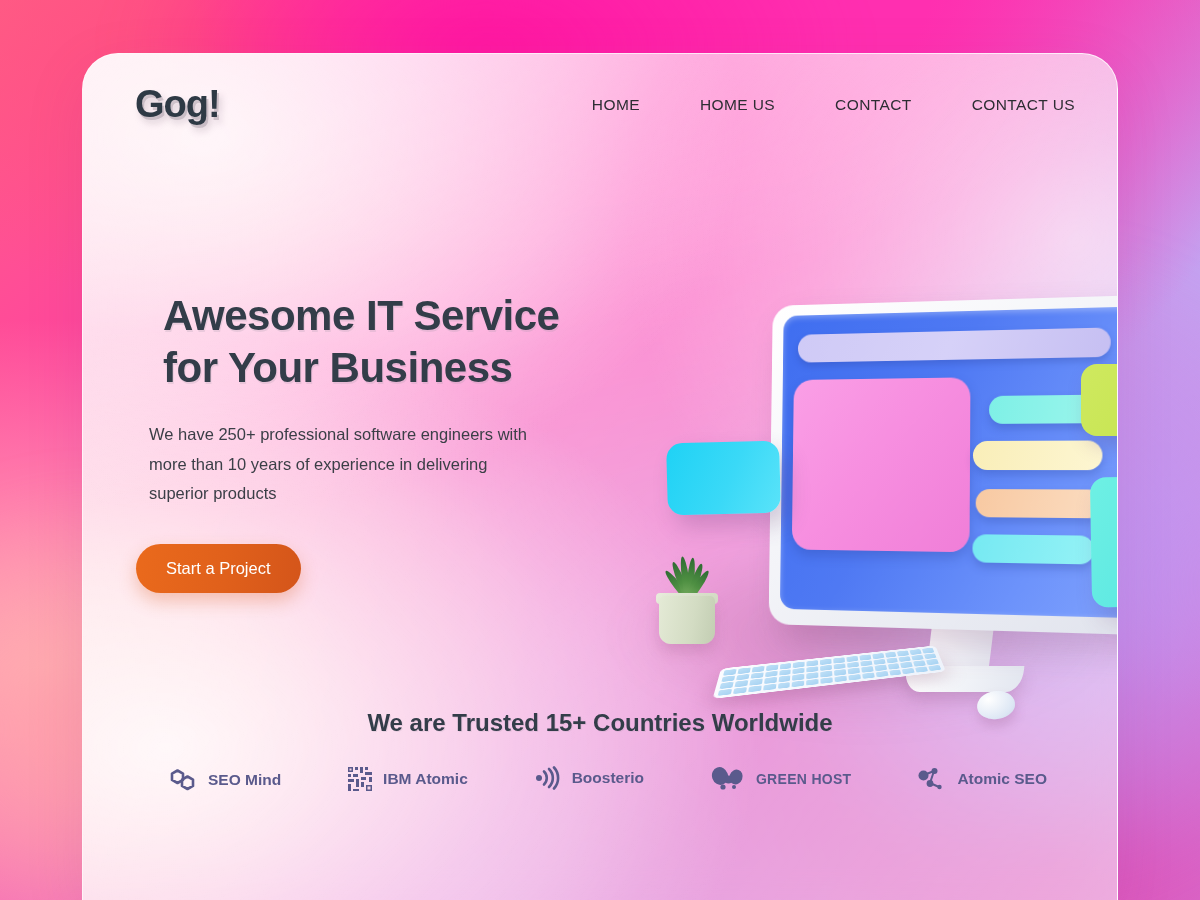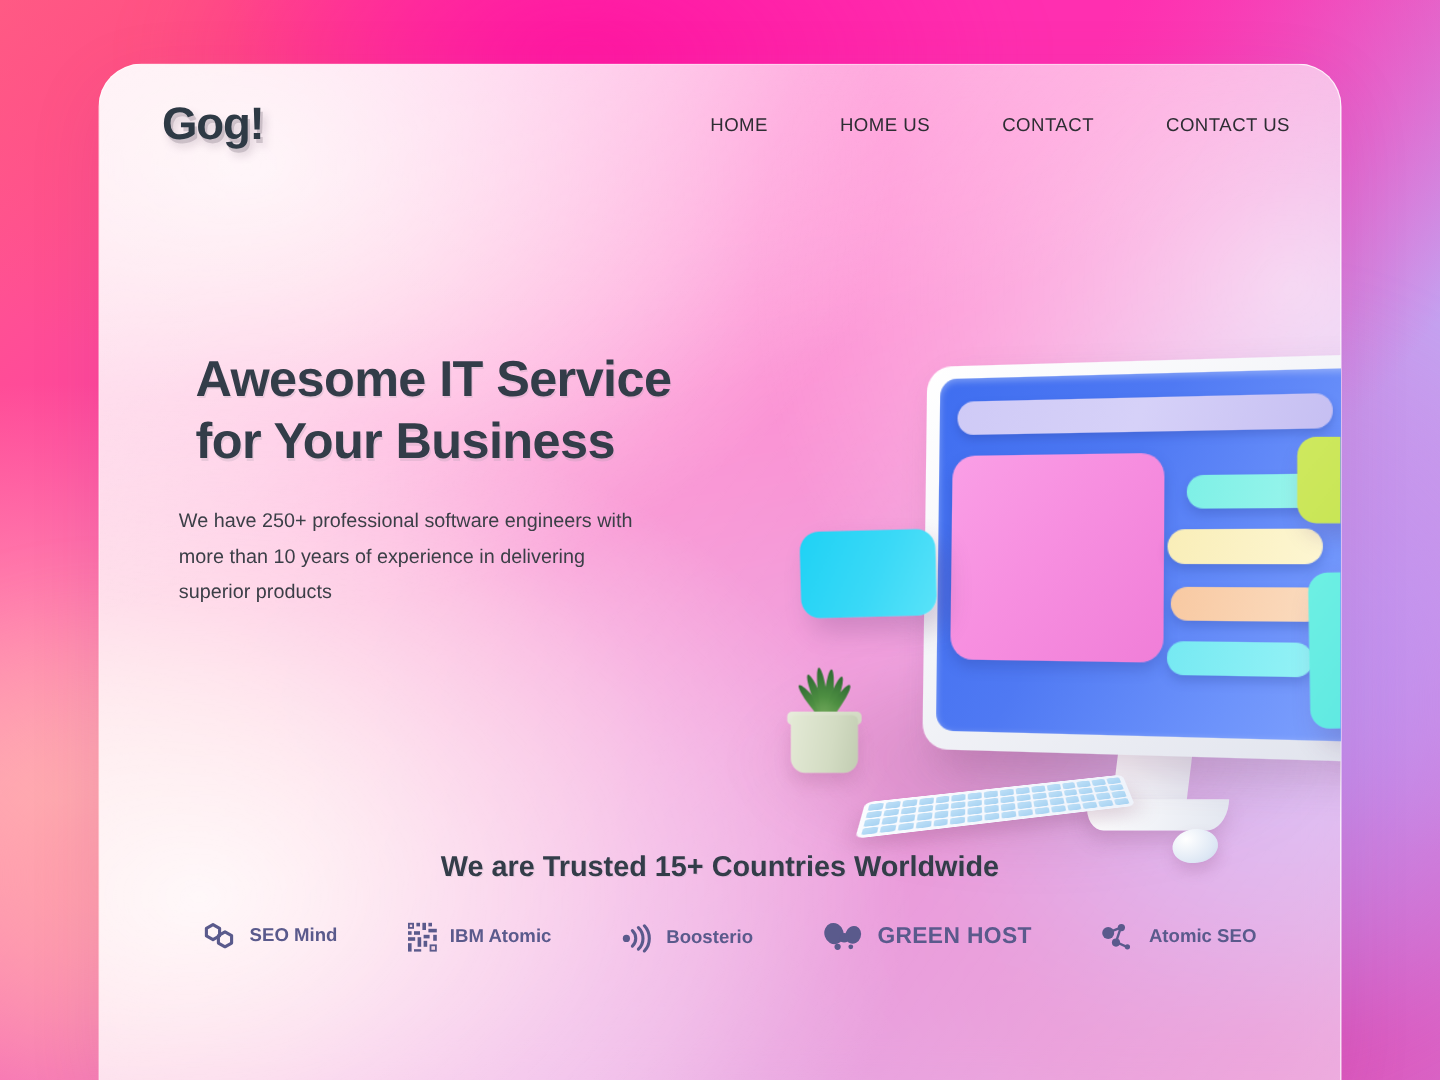--- a/index.html
+++ b/index.html
@@ -216,25 +216,25 @@
   }
 
   
   .trusted-title {
     position: absolute; left: 0; right: 0; top: 655px;
     text-align: center; font-size: 24px; font-weight: 700; color: #333d49;
     text-shadow: 1px 1px 0 rgba(160,150,165,.20);
   }
   .brands {
     position: absolute; left: 85px; right: 70px; top: 712px;
-    display: flex; align-items: flex-end; justify-content: space-between;
+    display: flex; align-items: flex-start; justify-content: space-between;
   }
   .brand { display: flex; align-items: center; gap: 10px; }
   .brand-name { font-size: 15.5px; font-weight: 700; color: #5a5a8c; white-space: nowrap; }
-  .brand-name.caps { font-size: 19px; letter-spacing: .3px; }
+  .brand-name.caps { font-size: 14px; letter-spacing: .3px; }
   .brand svg { display: block; }
 </style>
 </head>
 <body>
 
 <div class="bg">
   <div class="bg-blob-1"></div>
   <div class="bg-blob-2"></div>
   <div class="bg-blob-3"></div>
 </div>
@@ -251,20 +251,21 @@
       <span class="nav-item">CONTACT US</span>
     </nav>
   </div>
 
   <div class="hero">
     <h1>
       <span>Awesome IT Service</span><br>
       <span>for Your Business</span>
     </h1>
     <p>We have 250+ professional software engineers with more than 10 years of experience in delivering superior products</p>
+    <button class="cta">Start a Project</button>
   </div>
 
   <div class="illo">
     <div class="desk-shadow"></div>
 
     <div class="stand-neck"></div>
     <div class="stand-foot"></div>
 
     <div class="monitor-body">
       <div class="monitor-screen">

